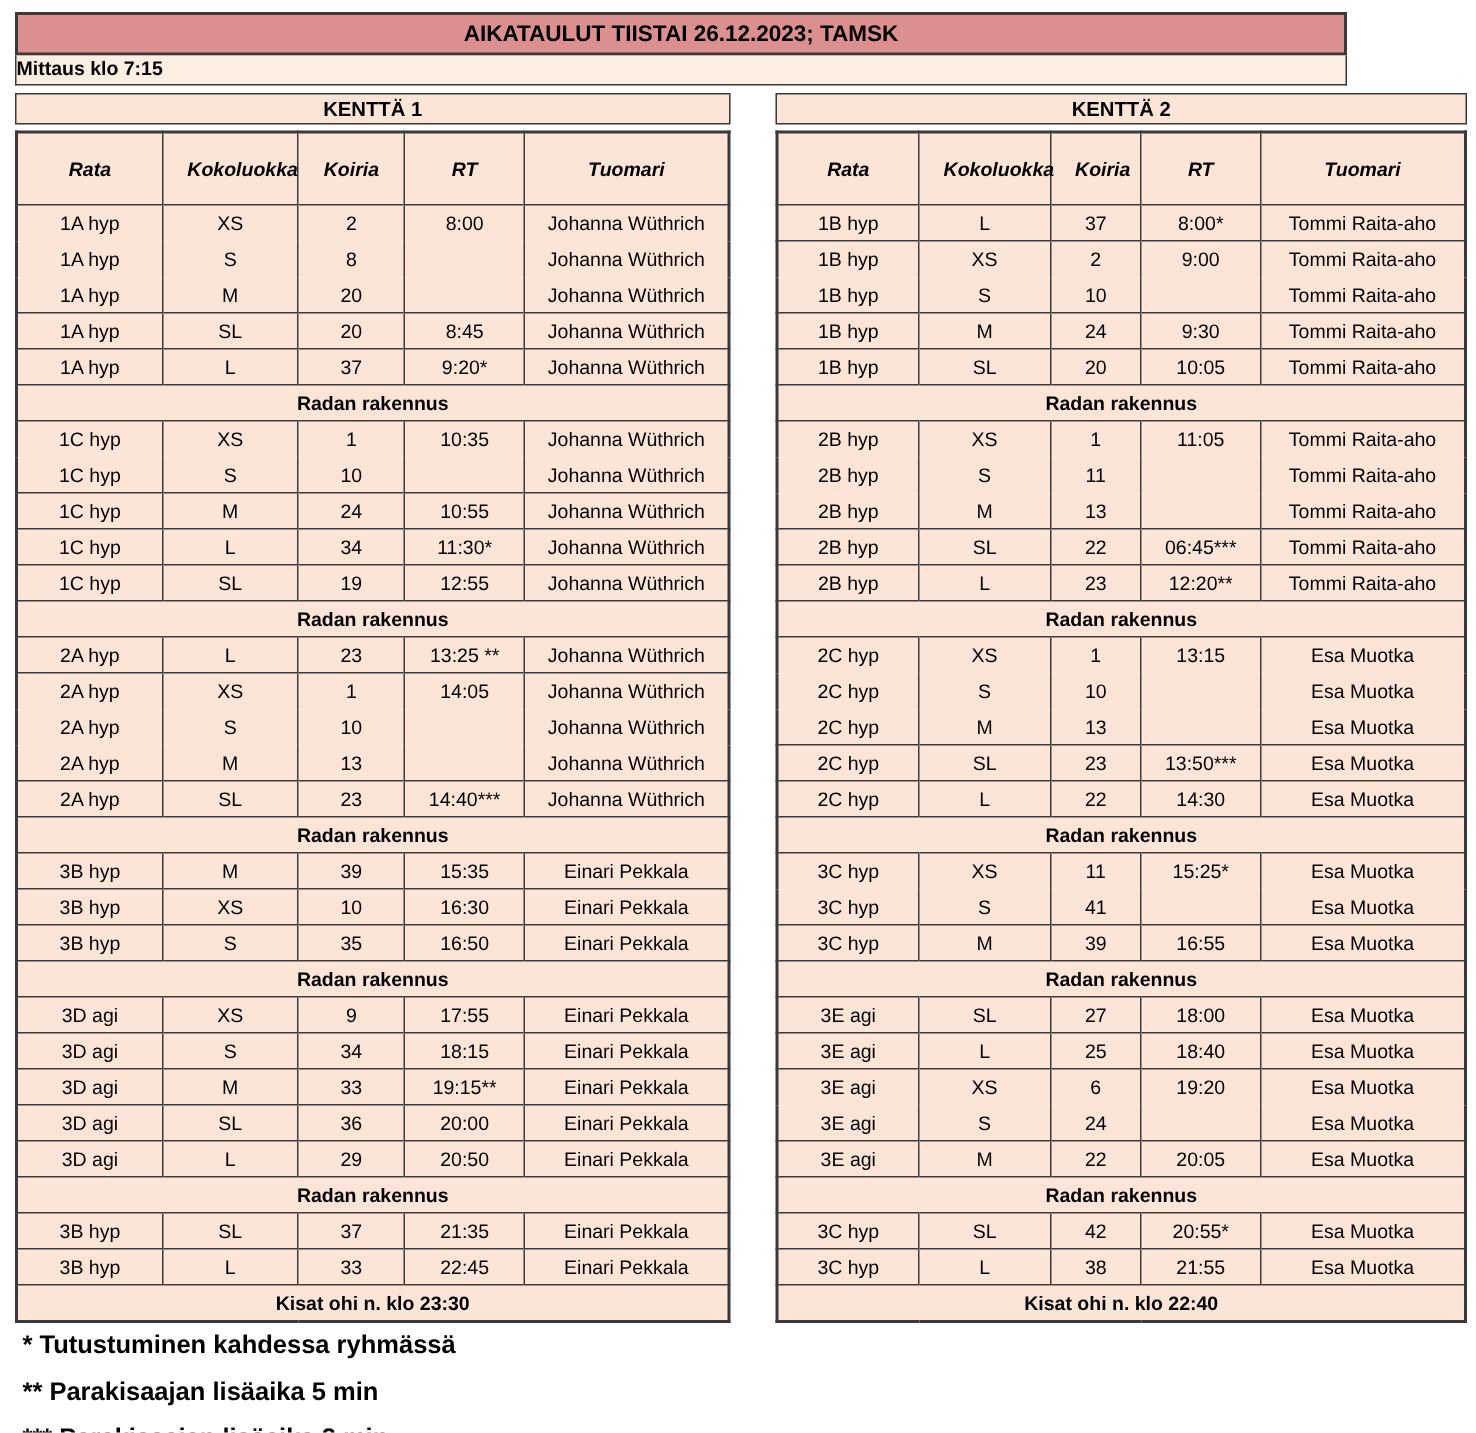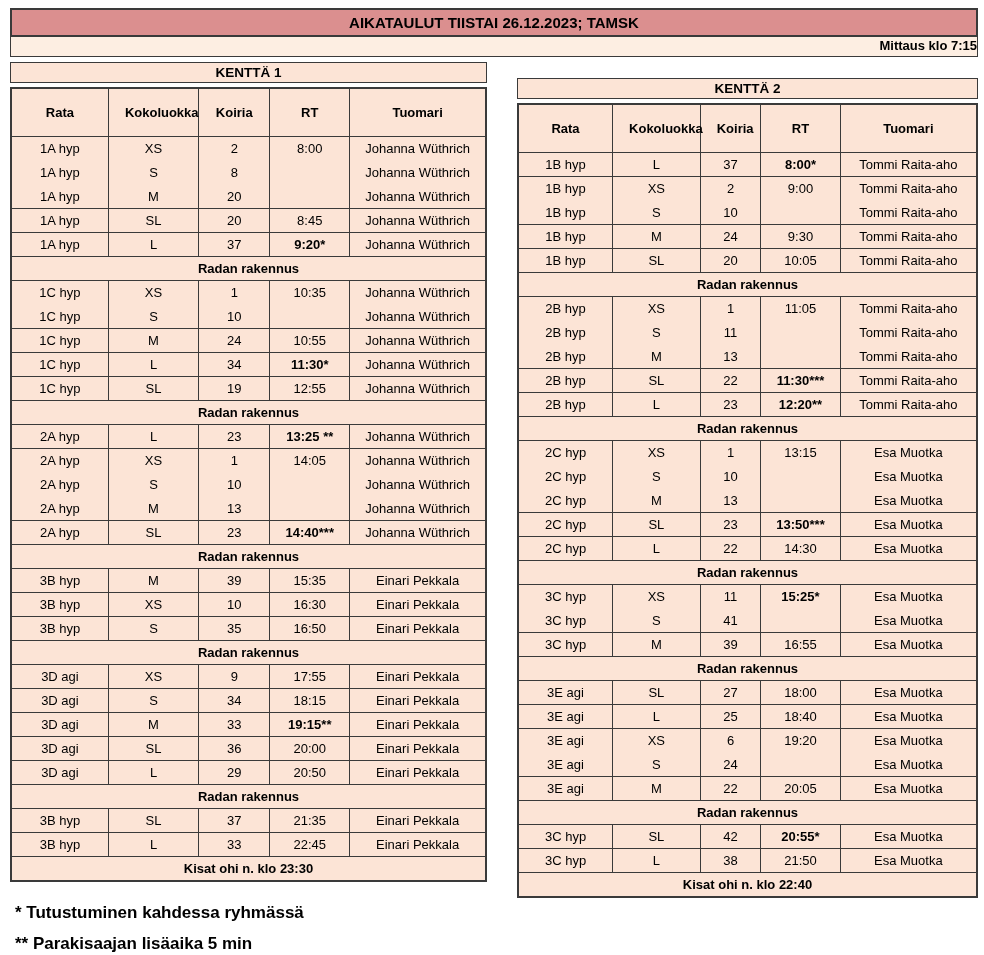--- a/index.html
+++ b/index.html
@@ -9,56 +9,56 @@
     --line:#3A3A3A;
     --ink:#000000;
   }
   *{box-sizing:border-box;}
   html,body{margin:0;padding:0;}
   body{
     width:984px;height:955px;background:#ffffff;
     font-family:"Liberation Sans", sans-serif;color:var(--ink);
   }
   .page{padding:8px 6px 0 10px;}
-  .banner{width:968px;}
+  .banner{width:888px;}
   .title-bar{
     background:var(--rose);border:2px solid var(--line);
     font-weight:bold;font-size:15px;text-align:center;
     height:29px;line-height:25px;
   }
   .subtitle-bar{
     background:var(--peach-light);border:1px solid var(--line);border-top:none;
-    font-weight:bold;font-size:13px;text-align:right;
+    font-weight:bold;font-size:13px;text-align:left;
     height:20px;line-height:18px;
   }
   .fields{display:flex;gap:30px;margin-top:5px;}
   .field-1{width:477px;}
-  .field-2{width:461px;margin-top:16px;}
+  .field-2{width:461px;}
   .kentta-bar{
     border:1px solid var(--line);background:var(--peach);
     font-weight:bold;font-size:13.5px;text-align:center;
     height:21px;line-height:19px;margin-bottom:4px;
   }
   table.sched{
     width:100%;border-collapse:collapse;border:2px solid var(--line);
     table-layout:fixed;
   }
   table.sched th{
     background:var(--peach);font-weight:bold;font-size:13px;
     height:22px;border-left:1px solid var(--line);border-bottom:1px solid var(--line);
-    padding:16px;text-align:center;
+    padding:16px;text-align:center;font-style:italic;
   }
   table.sched td{
     background:var(--peach);font-size:13px;text-align:center;
     height:24px;border-left:1px solid var(--line);padding:0 2px;
   }
   table.sched th:first-child, table.sched td:first-child{border-left:none;}
   tr.data-row td{border-top:1px solid var(--line);}
   tr.joined td{border-top:none;}
-  td.bold{font-weight:bold;}
+  td.bold{font-weight:normal;}
   td.divider, td.closing{
     background:var(--rose);border-top:1px solid var(--line);
     height:23px;font-size:13px;font-weight:bold;
   }
   .footnotes{margin-top:5px;font-weight:bold;font-size:17px;padding-left:5px;}
   .footnotes p{margin:0 0 11px 0;}
 </style>
 </head>
 <body>
 
@@ -364,21 +364,21 @@
               <td>2B hyp</td>
               <td>M</td>
               <td>13</td>
               <td></td>
               <td>Tommi Raita-aho</td>
             </tr>
             <tr class="data-row">
               <td>2B hyp</td>
               <td>SL</td>
               <td>22</td>
-              <td class="bold">11:30***</td>
+              <td class="bold">06:45***</td>
               <td>Tommi Raita-aho</td>
             </tr>
             <tr class="data-row">
               <td>2B hyp</td>
               <td>L</td>
               <td>23</td>
               <td class="bold">12:20**</td>
               <td>Tommi Raita-aho</td>
             </tr>
             <tr>
@@ -488,21 +488,21 @@
               <td>3C hyp</td>
               <td>SL</td>
               <td>42</td>
               <td class="bold">20:55*</td>
               <td>Esa Muotka</td>
             </tr>
             <tr class="data-row">
               <td>3C hyp</td>
               <td>L</td>
               <td>38</td>
-              <td>21:50</td>
+              <td>21:55</td>
               <td>Esa Muotka</td>
             </tr>
             <tr>
               <td colspan="5" class="closing">Kisat ohi n. klo 22:40</td>
             </tr>
           </tbody>
       </table>
     </section>
 
   </div>

